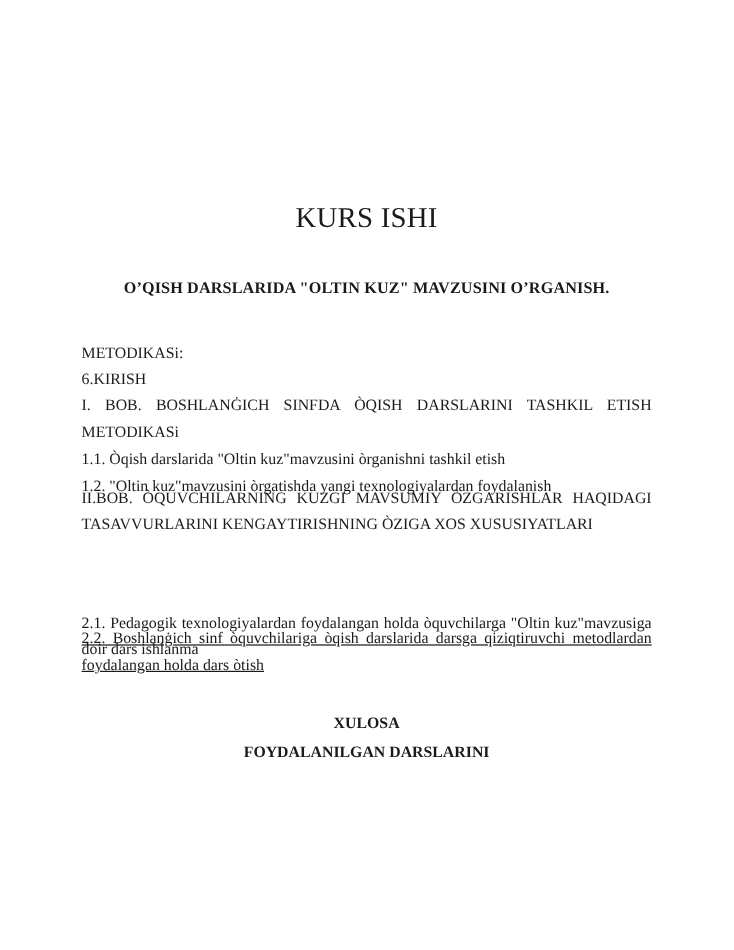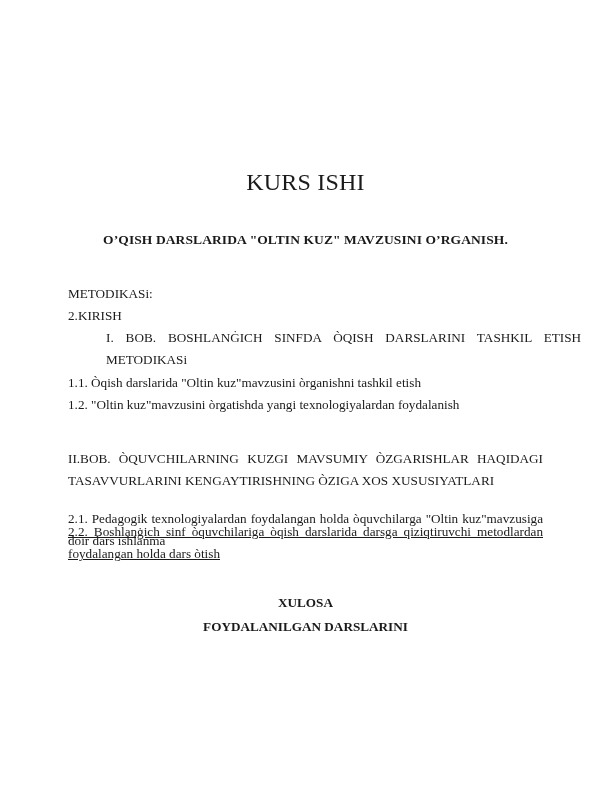--- a/index.html
+++ b/index.html
@@ -84,29 +84,29 @@
 
 <div class="page">
   <div class="content">
 
     <h1 class="doc-title pos" style="top:168px;">KURS ISHI</h1>
 
     <p class="doc-subtitle pos" style="top:231px;">O’QISH DARSLARIDA "OLTIN KUZ" MAVZUSINI O’RGANISH.</p>
 
     <p class="body-line pos" style="top:283px;">METODIKASi:</p>
 
-    <p class="body-line pos" style="top:305px;">2.KIRISH</p>
+    <p class="body-line pos" style="top:305px;">6.KIRISH</p>
 
-    <p class="body-block justify pos" style="top:327px;margin-left:38px;">I. BOB. BOSHLANĠICH SINFDA ÒQISH DARSLARINI TASHKIL ETISH METODIKASi</p>
+    <p class="body-block justify pos" style="top:327px;">I. BOB. BOSHLANĠICH SINFDA ÒQISH DARSLARINI TASHKIL ETISH METODIKASi</p>
 
     <p class="body-line pos" style="top:372px;">1.1. Òqish darslarida "Oltin kuz"mavzusini òrganishni tashkil etish</p>
 
     <p class="body-line pos" style="top:394px;">1.2. "Oltin kuz"mavzusini òrgatishda yangi texnologiyalardan foydalanish</p>
 
-    <p class="body-block justify pos" style="top:448px;">II.BOB. ÒQUVCHILARNING KUZGI MAVSUMIY ÒZGARISHLAR HAQIDAGI TASAVVURLARINI KENGAYTIRISHNING ÒZIGA XOS XUSUSIYATLARI</p>
+    <p class="body-block justify pos" style="top:404px;">II.BOB. ÒQUVCHILARNING KUZGI MAVSUMIY ÒZGARISHLAR HAQIDAGI TASAVVURLARINI KENGAYTIRISHNING ÒZIGA XOS XUSUSIYATLARI</p>
 
     <p class="body-block justify pos" style="top:508px;">2.1. Pedagogik texnologiyalardan foydalangan holda òquvchilarga "Oltin kuz"mavzusiga doir dars ishlanma</p>
 
     <p class="body-block justify pos" style="top:521px;text-decoration:underline;">2.2. Boshlanġich sinf òquvchilariga òqish darslarida darsga qiziqtiruvchi metodlardan foydalangan holda dars òtish</p>
 
     <p class="body-line bold pos" style="top:592px;">XULOSA</p>
 
     <p class="body-line bold pos" style="top:616px;">FOYDALANILGAN DARSLARINI</p>
 
   </div>

